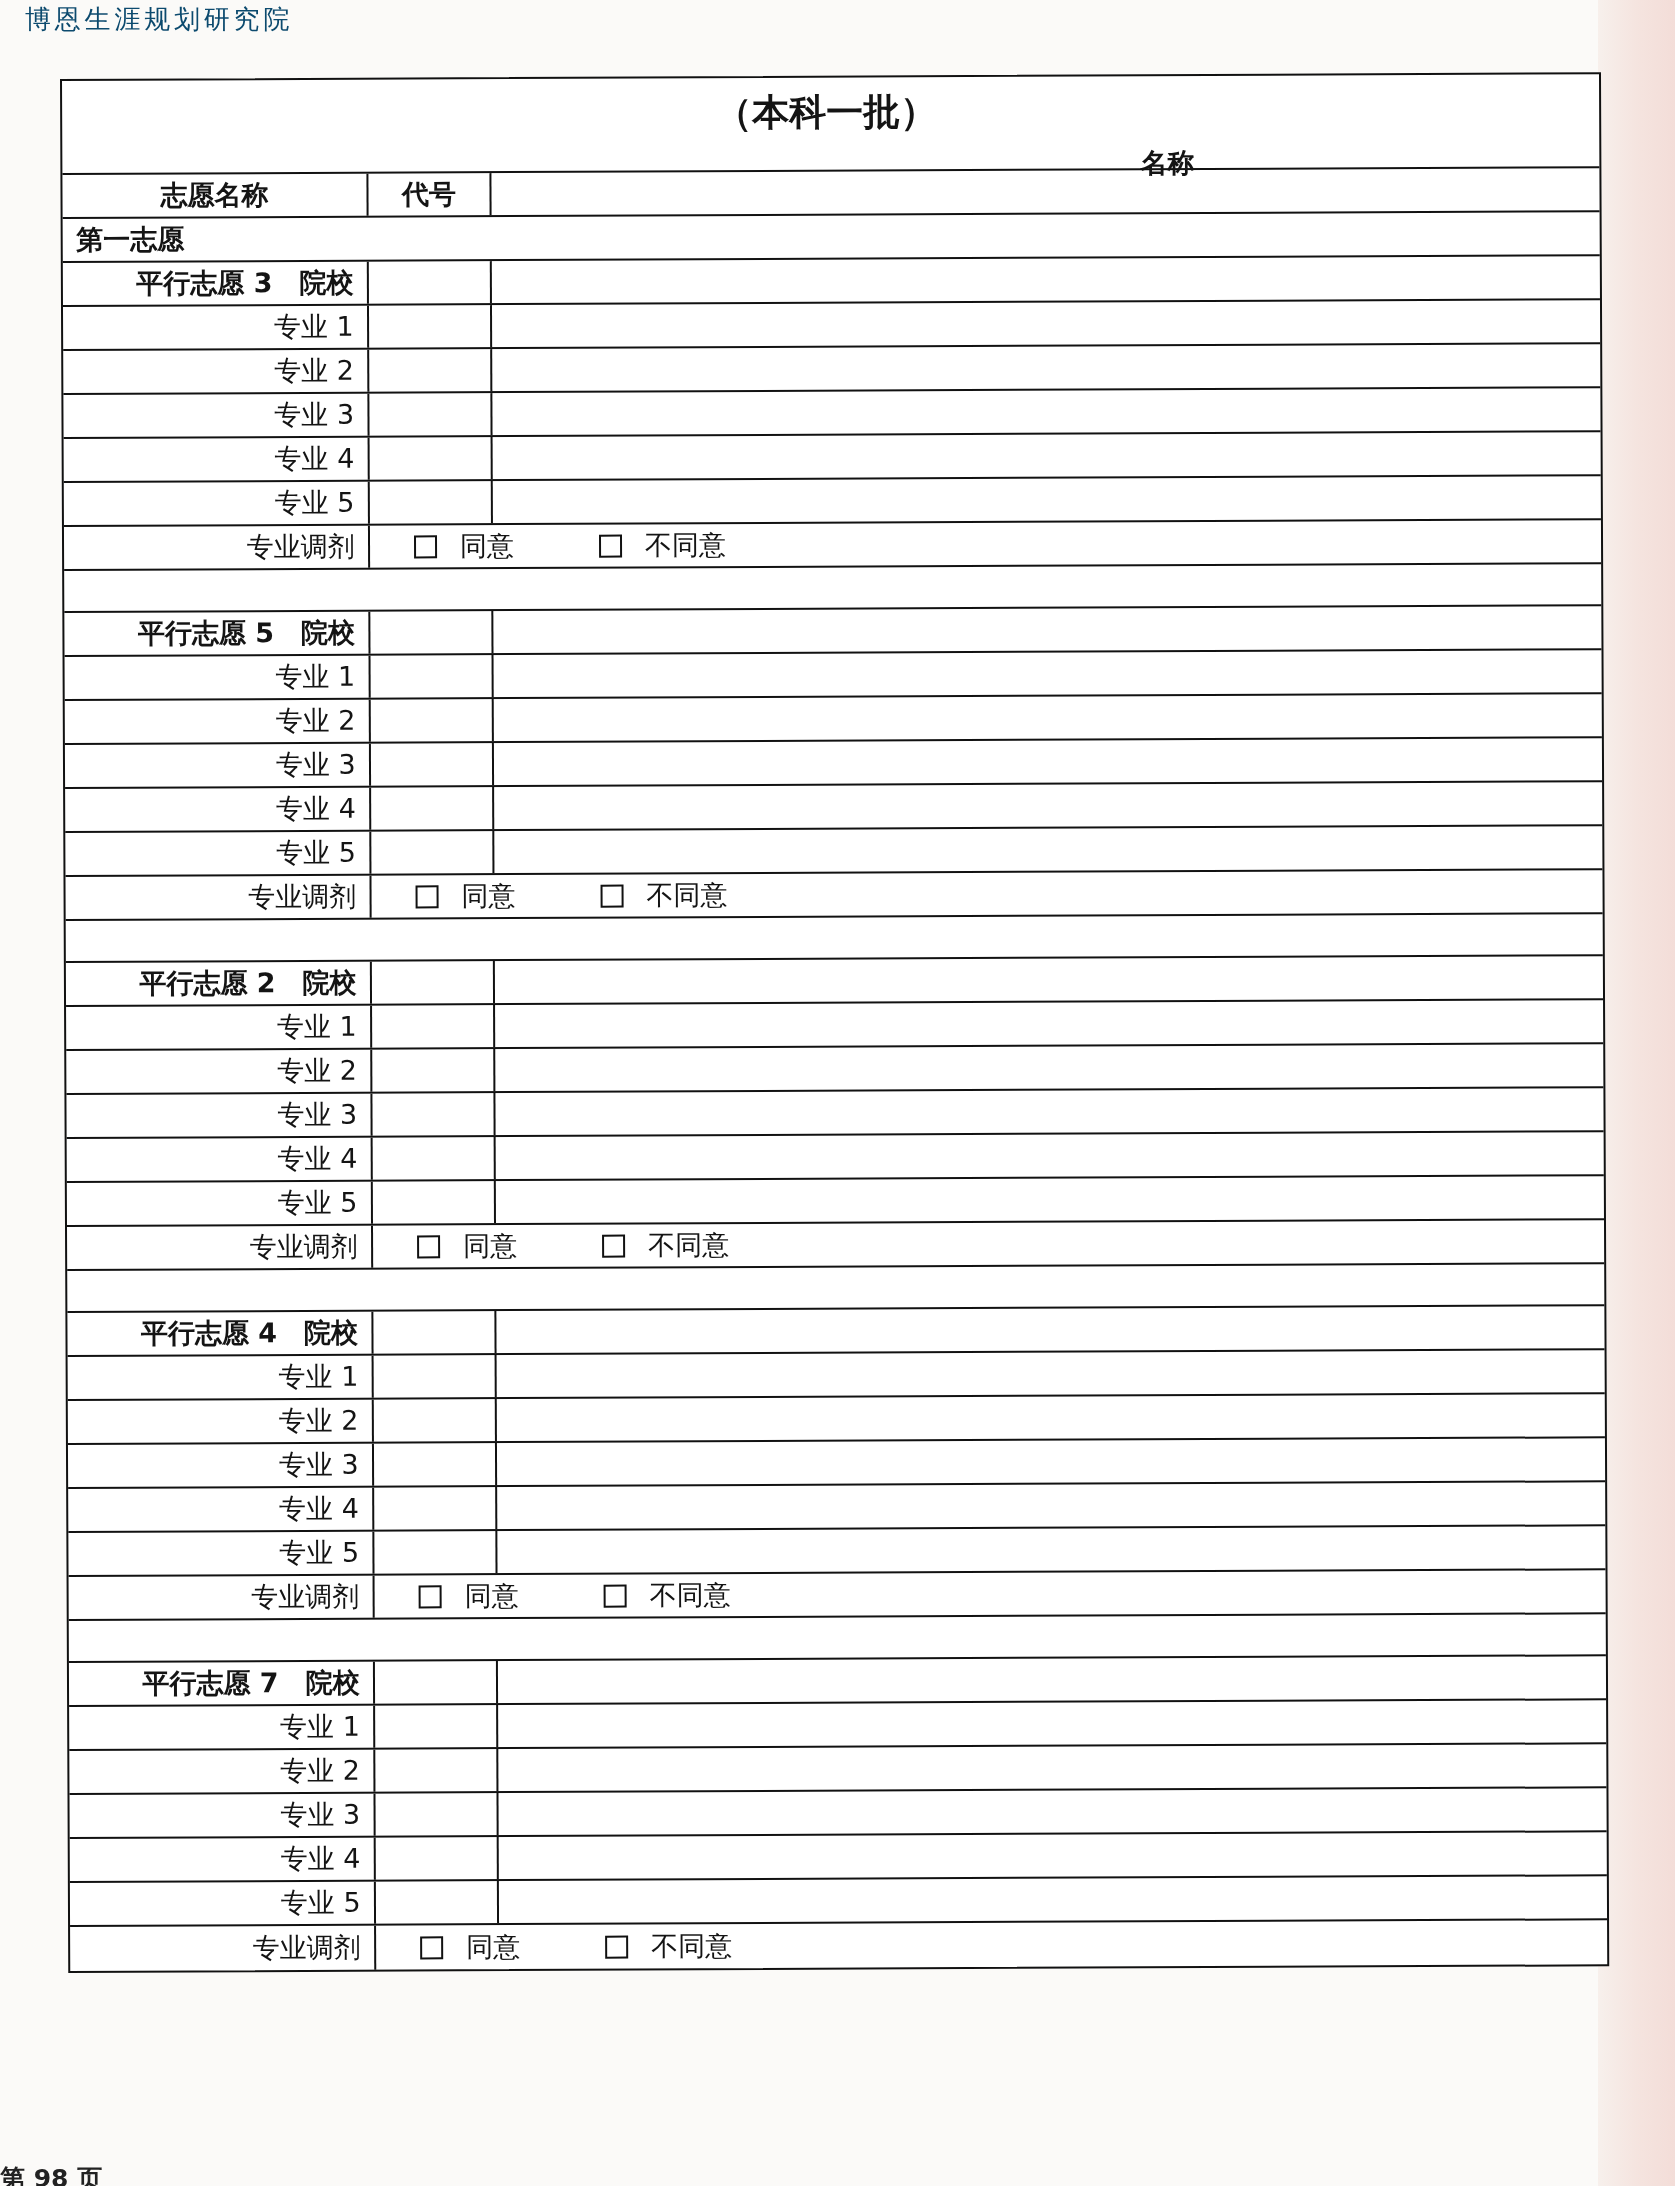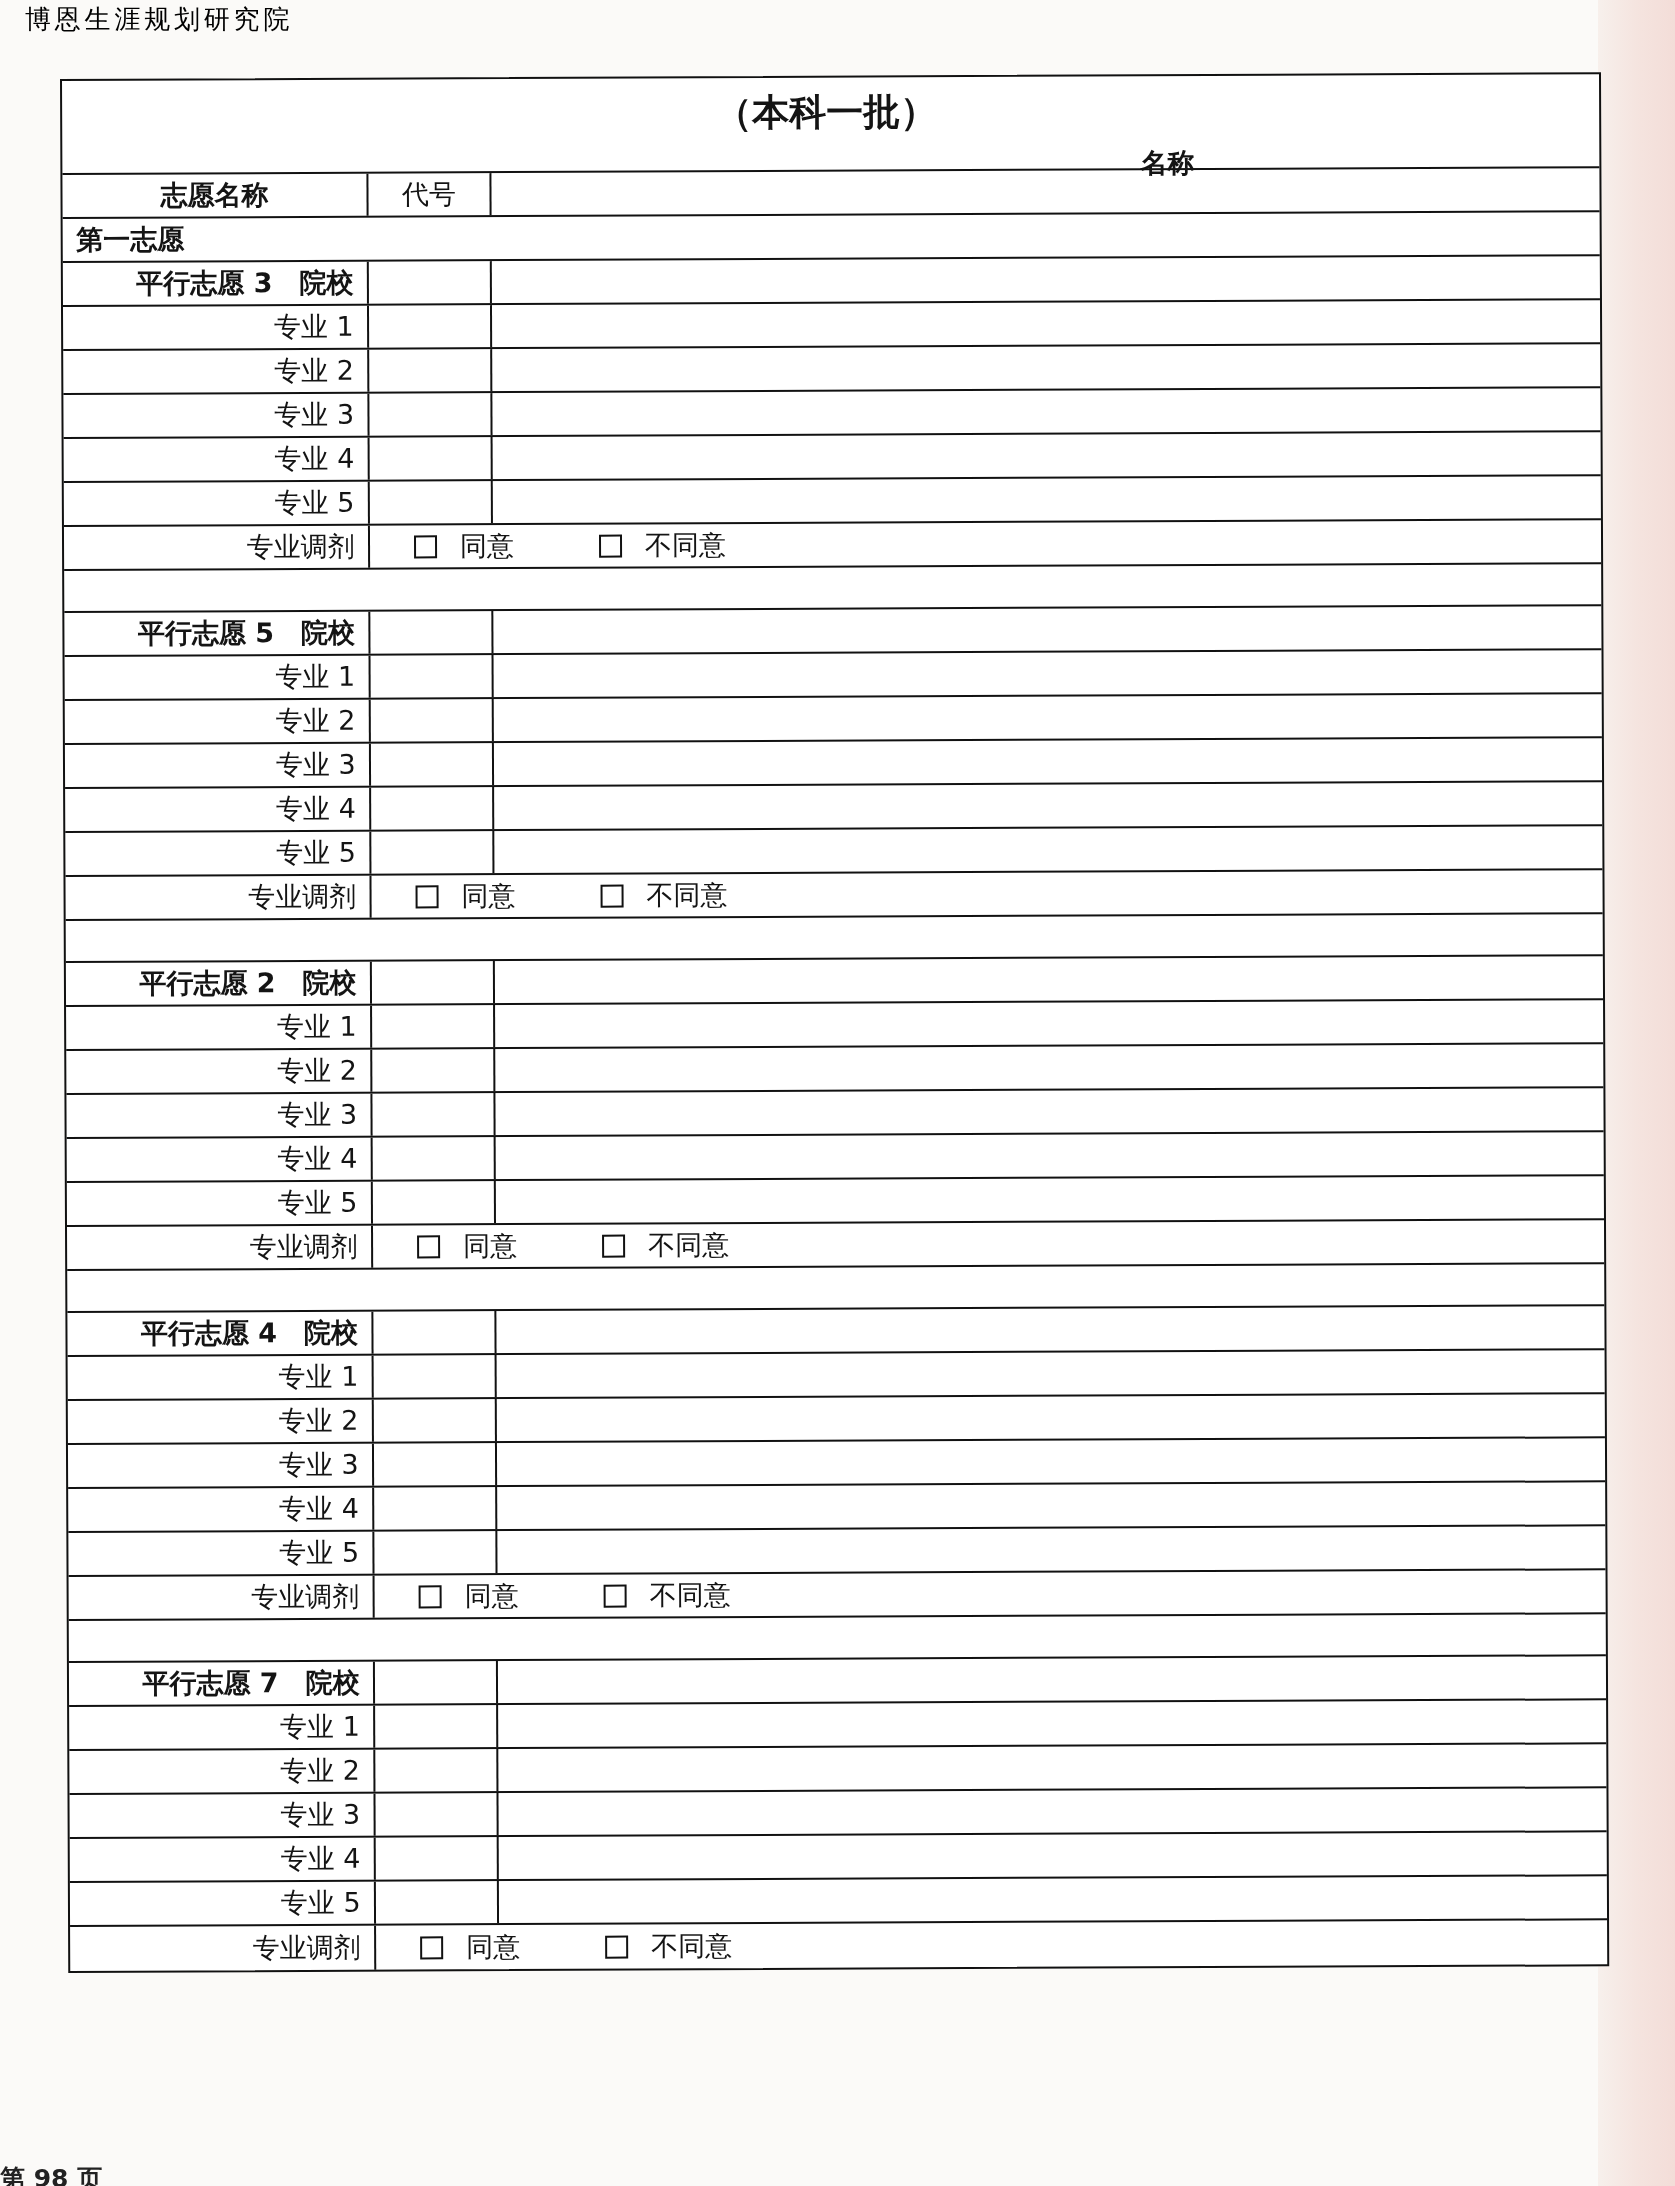--- a/index.html
+++ b/index.html
@@ -8,21 +8,21 @@
     background: #fbfaf8;
     font-family: "DejaVu Sans", "Liberation Sans", sans-serif;
     color: #141414;
   }
   .paper-edge {
     position: absolute; top: 0; right: 0; width: 77px; height: 2187px;
     background: linear-gradient(90deg, #f7f0ec 0%, #f5e4df 50%, #f3ddd8 100%);
   }
   .header-org {
     position: absolute; left: 25px; top: 1.9px;
-    font-size: 26px; letter-spacing: 3.8px; color: #000000;
+    font-size: 26px; letter-spacing: 3.8px; color: #0c4a6e;
     font-family: "DejaVu Serif", serif;
   }
   .form {
     position: absolute; left: 60px; top: 79px; width: 1537px;
     border: 2.9px solid #111; background: #fff;
     transform: rotate(-0.25deg); transform-origin: left top;
   }
   .title-band {
     height: 92px; border-bottom: 2.9px solid #111; position: relative;
   }
@@ -33,21 +33,21 @@
   .row {
     display: flex; border-bottom: 2.9px solid #111; height: 44px; box-sizing: border-box;
   }
   .row:last-child { border-bottom: none; }
   .cell { box-sizing: border-box; display: flex; align-items: center; }
   .c-label { width: 306px; border-right: 2.9px solid #111; justify-content: flex-end; padding-right: 13.4px; font-size: 27px; }
   .c-code { width: 123px; border-right: 2.9px solid #111; justify-content: center; font-size: 27px; }
   .c-name { flex: 1; justify-content: center; font-size: 27px; }
   .c-adjust { flex: 1; padding-left: 44px; font-size: 27px; }
   .hdr .c-label { justify-content: center; padding-right: 0; font-weight: bold; }
-  .hdr .c-code { font-weight: normal; }
+  .hdr .c-code { font-weight: bold; }
   .hdr .c-name { font-weight: bold; justify-content: center; align-items: flex-start; padding-top: 0; position: relative; }
   .hdr .c-name span { position: relative; top: -25px; left: 122px; }
   .c-full { flex: 1; padding-left: 13.4px; font-size: 27px; font-weight: bold; }
   .school .c-label { font-weight: bold; }
   .school .c-label .num { margin-right: 27px; }
   .spacer { height: 42px; }
   .chk {
     display: inline-flex; align-items: center; margin-right: 85px; cursor: pointer;
   }
   .box {

